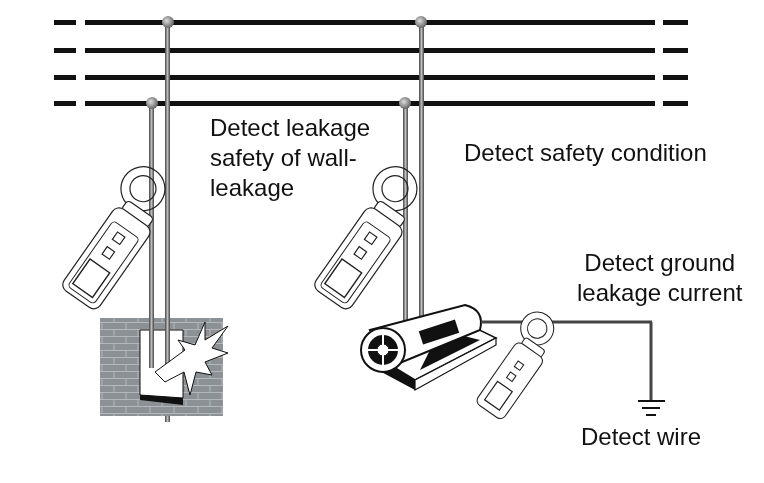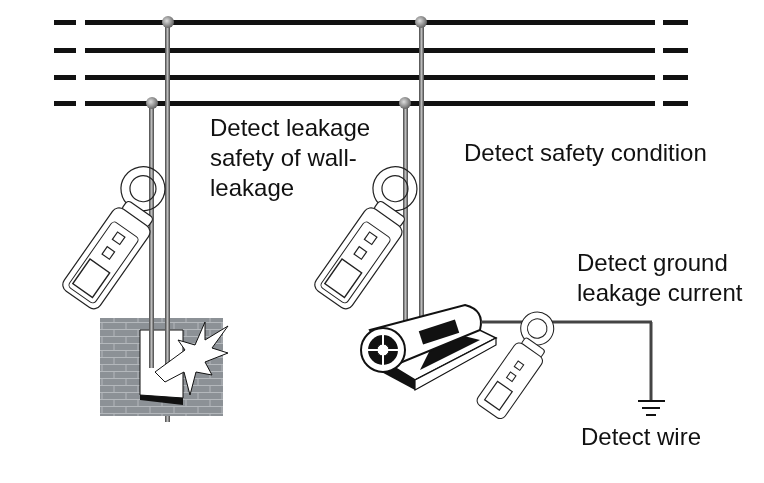--- a/index.html
+++ b/index.html
@@ -1,21 +1,21 @@
 <!DOCTYPE html>
 <html><head>
 <meta charset="utf-8">
 <style>
   html,body{margin:0;padding:0;background:#ffffff;}
   body{width:764px;height:483px;position:relative;overflow:hidden;font-family:"Liberation Sans",sans-serif;}
   #stage{position:absolute;left:0;top:0;width:764px;height:483px;}
   .label{position:absolute;color:#111;font-size:24px;line-height:30px;white-space:nowrap;}
   #lbl-wall{left:210px;top:113px;}
   #lbl-equip{left:464px;top:138px;}
-  #lbl-ground{left:577px;top:248px;text-align:left;}
+  #lbl-ground{left:577px;top:248px;text-align:center;}
   #lbl-gwire{left:581px;top:422px;}
 </style>
 </head>
 <body>
 
 <div id="stage">
 <svg width="764" height="483" viewBox="0 0 764 483">
   <defs>
     <linearGradient id="tap" x1="0" x2="1">
       <stop offset="0" stop-color="#444"></stop>

